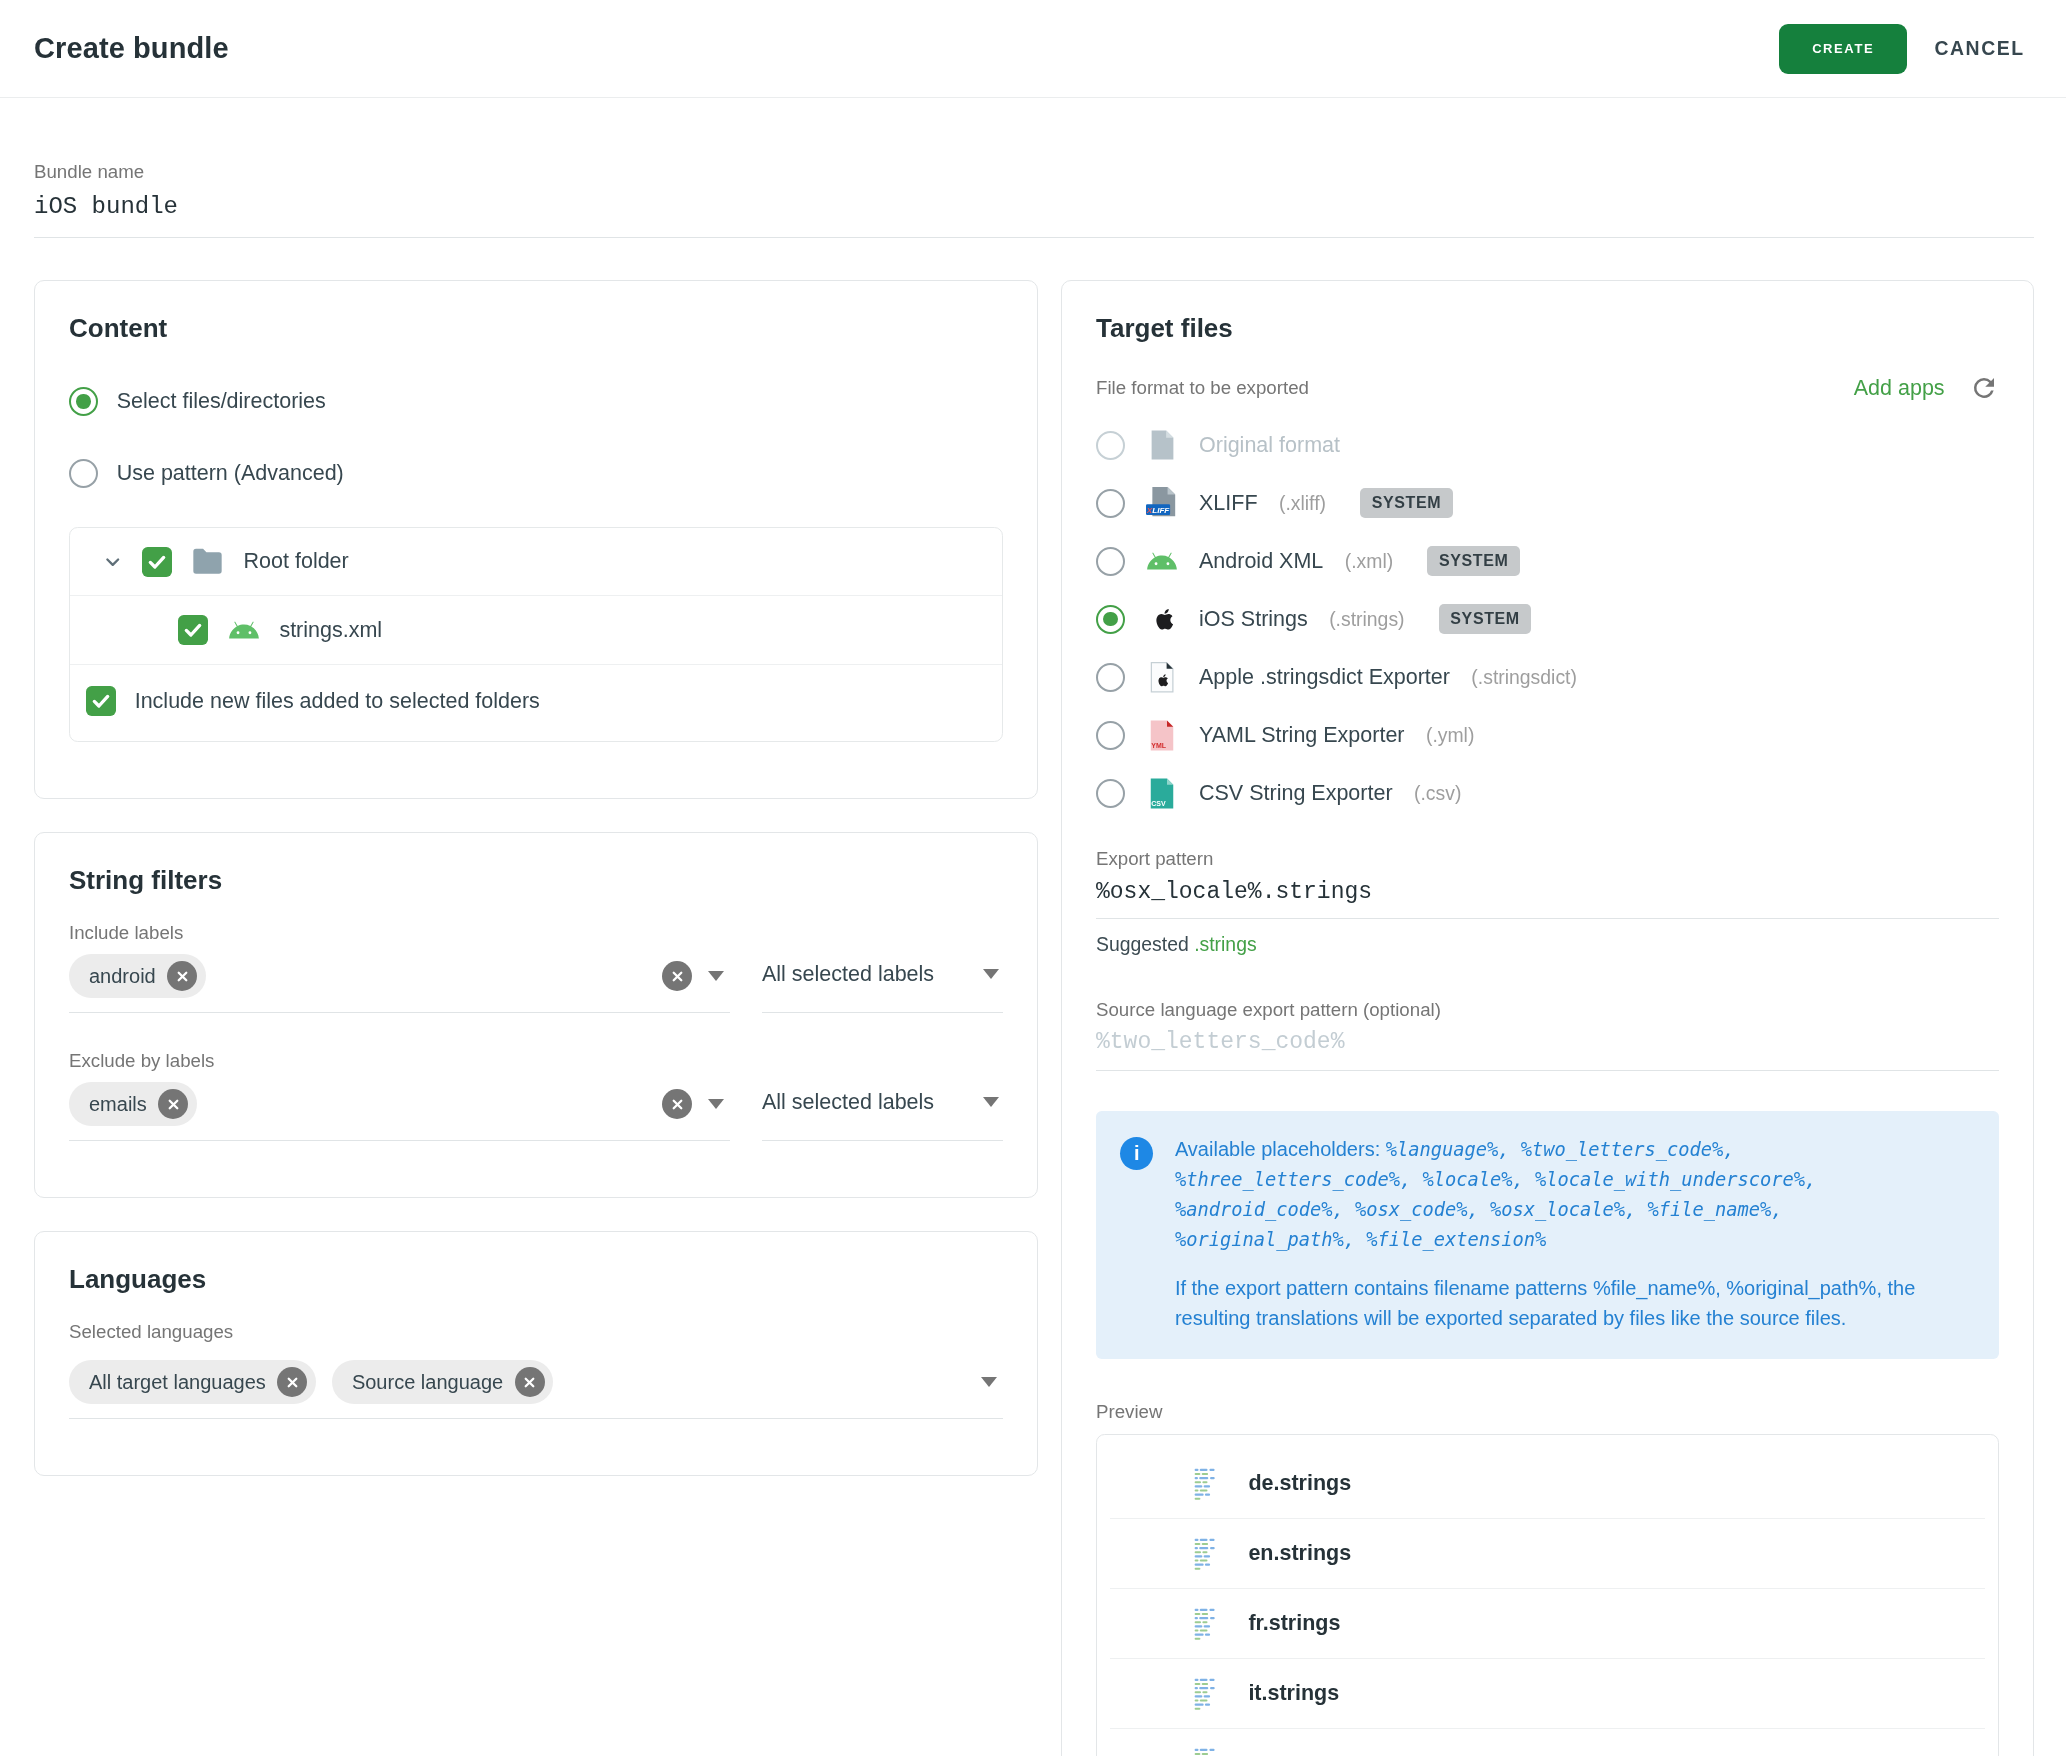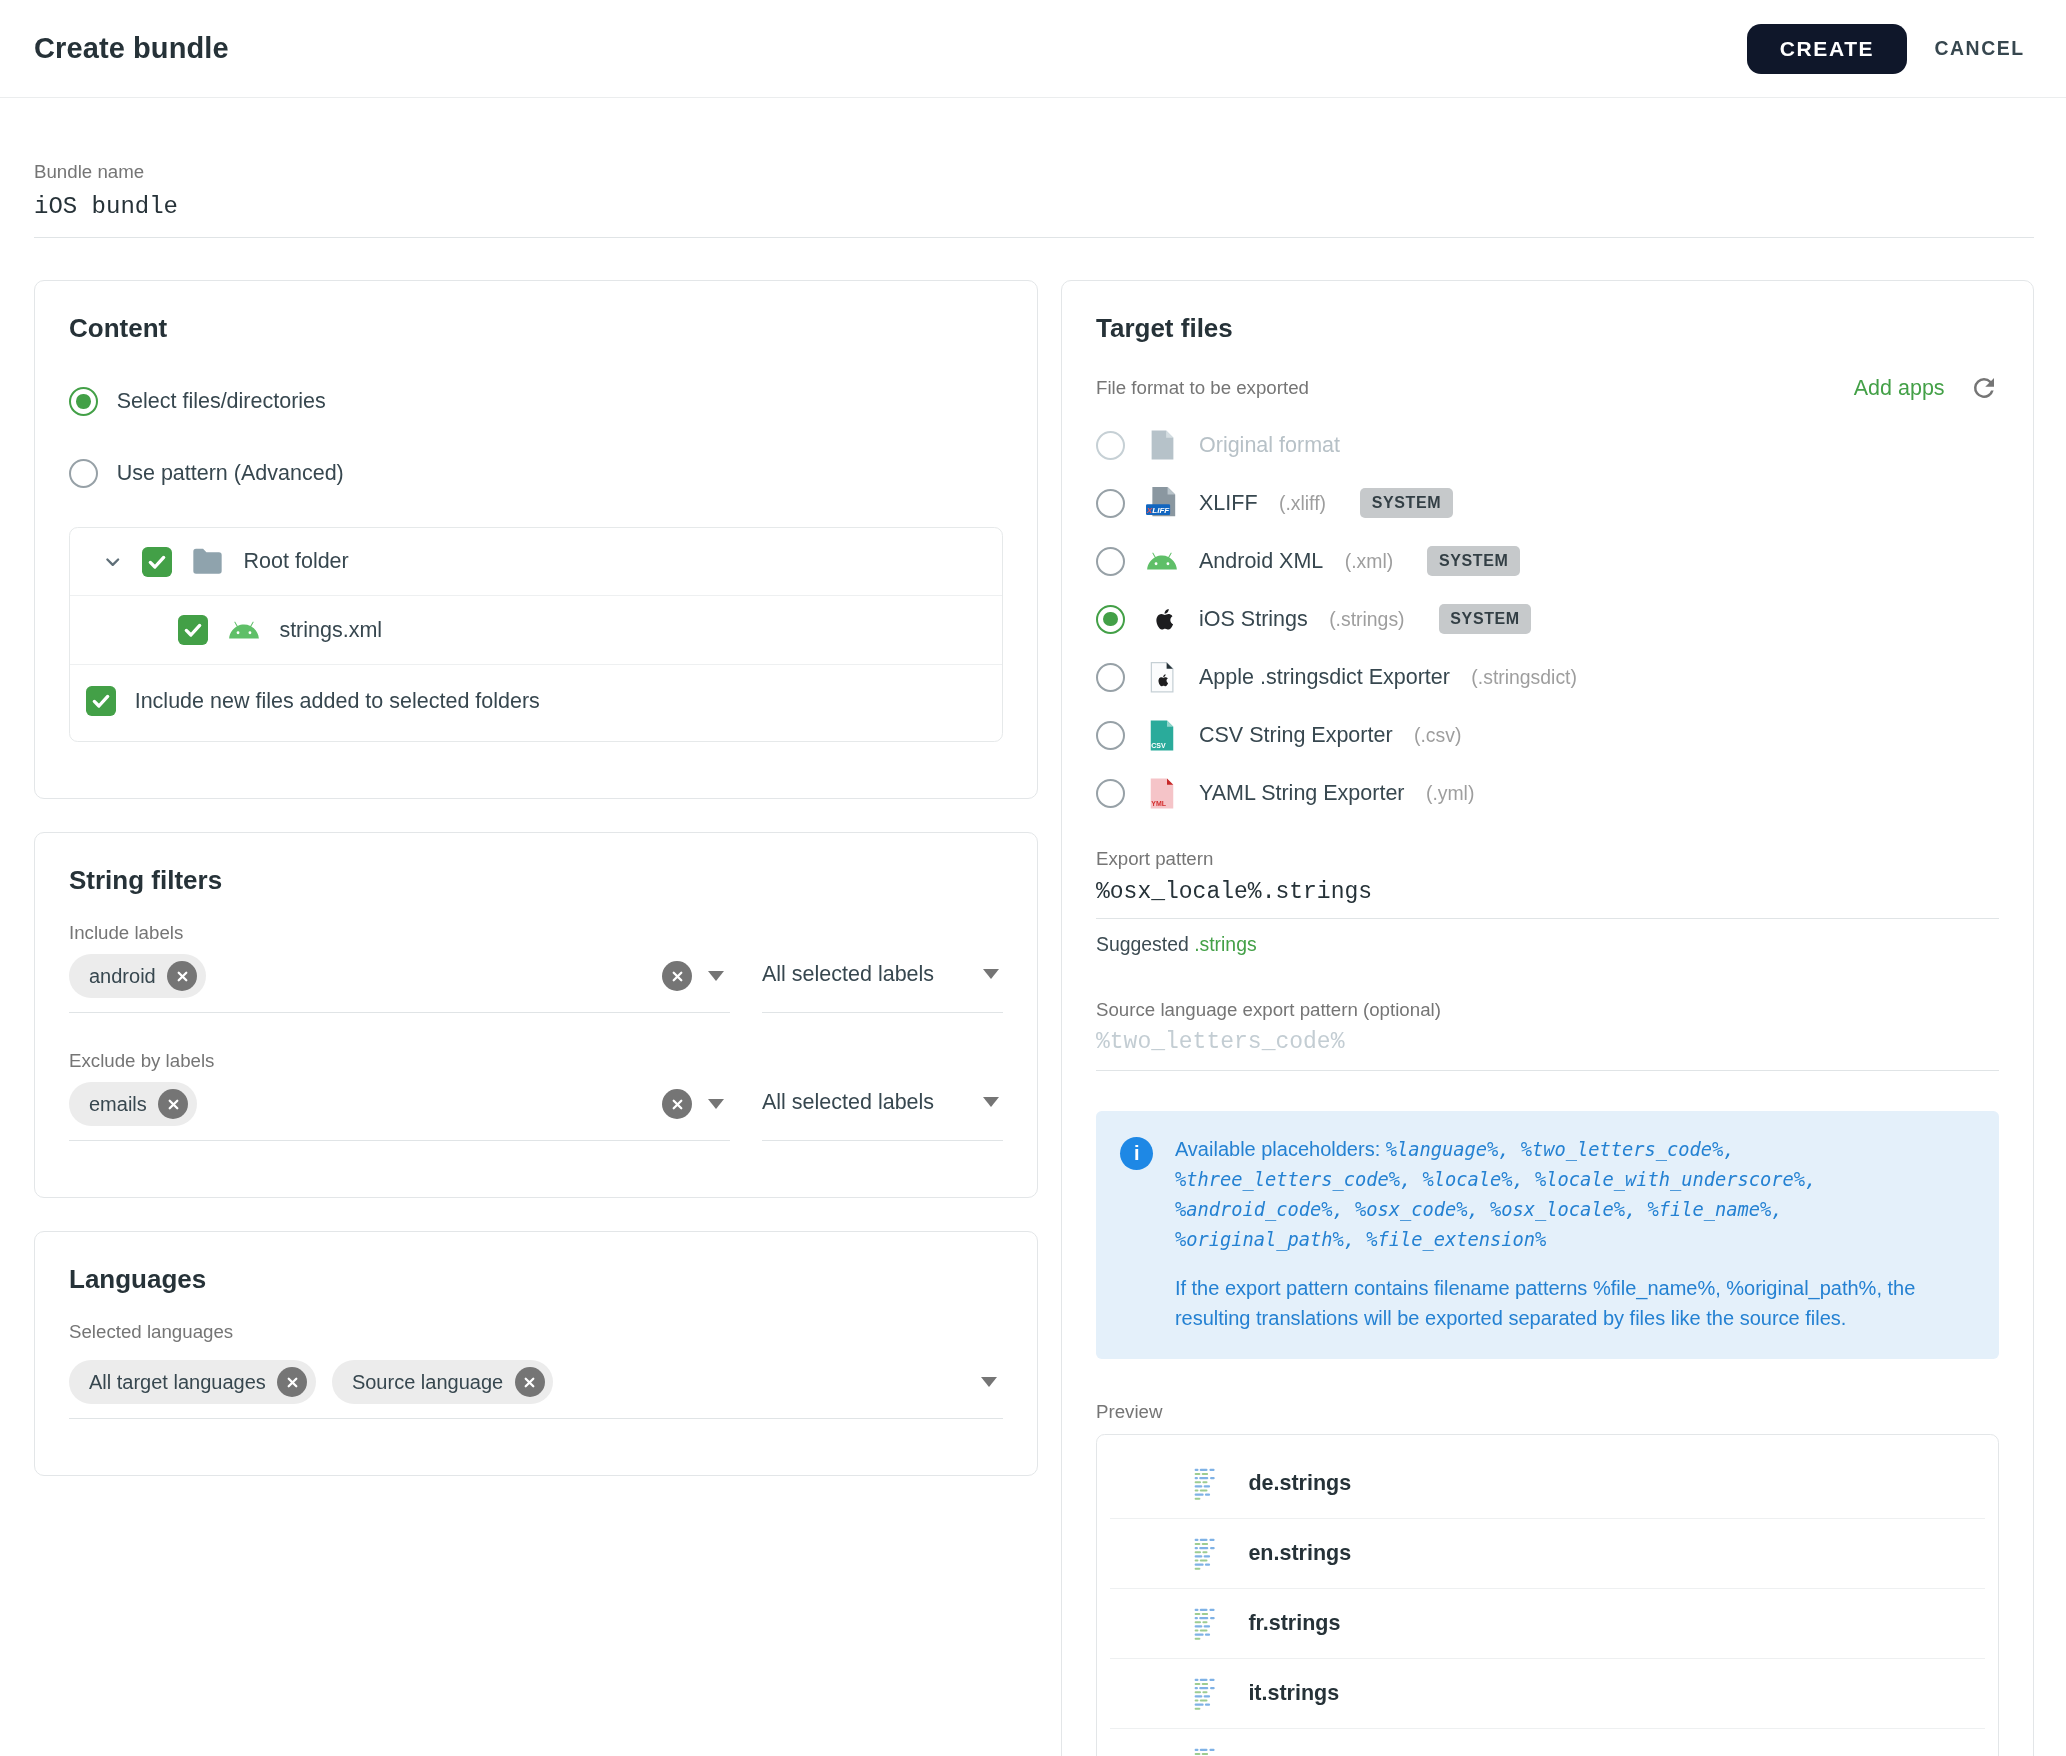--- a/index.html
+++ b/index.html
@@ -3,22 +3,22 @@
 <meta charset="utf-8">
 <style>
   * { margin:0; padding:0; box-sizing:border-box; }
   html,body { width:2066px; height:1756px; background:#fff; font-family:"Liberation Sans","DejaVu Sans",sans-serif; color:#37474f; }
   body { overflow:hidden; }
 
   
   .topbar { height:98px; display:flex; align-items:center; padding:0 34px; border-bottom:1.4px solid #ebedee; }
   .topbar h1 { font-size:29px; font-weight:bold; color:#263238; letter-spacing:0.1px; }
   .topbar .spacer { flex:1; }
-  .btn-create { height:50px; padding:0 33px; background:#0f172a; color:#fff; border:none; border-radius:14px;
-                font-size:21px; font-weight:bold; letter-spacing:1.6px; font-family:inherit; cursor:pointer; }
+  .btn-create { height:50px; padding:0 33px; background:#15803d; color:#fff; border:none; border-radius:9px;
+                font-size:13px; font-weight:bold; letter-spacing:1.6px; font-family:inherit; cursor:pointer; }
   .btn-cancel { height:50px; padding:0 7.2px; margin-left:20px; background:transparent; border:none; color:#37474f;
                 font-size:19.4px; font-weight:bold; letter-spacing:1.6px; font-family:inherit; cursor:pointer; }
 
   
   .page { padding:63px 32px 0 34px; }
   .field-label { font-size:18.7px; color:#757575; }
   .u-input { display:block; width:100%; border:none; outline:none; background:transparent; font-family:Liberation Mono, monospace;
              border-bottom:1.4px solid #e0e4e6; }
   #bundle-name-input { font-size:24px; color:#263238; padding:10px 0 17px; }
 
@@ -404,35 +404,35 @@
                   <use href="#i-stringsdict"></use>
                 </svg>
               </span>
             <span class="fmt-name">Apple .stringsdict Exporter</span>
             <span class="fmt-ext">(.stringsdict)</span>
           </div>
           <div class="fmt-row">
             <span class="radio"></span>
             <span class="ficon">
                 <svg width="30" height="33" viewBox="0 0 42 46">
+                  <use href="#i-yml"></use>
+                </svg>
+              </span>
+            <span class="fmt-name">YAML String Exporter</span>
+            <span class="fmt-ext">(.yml)</span>
+          </div>
+          <div class="fmt-row">
+            <span class="radio"></span>
+            <span class="ficon">
+                <svg width="30" height="33" viewBox="0 0 42 46">
                   <use href="#i-csv"></use>
                 </svg>
               </span>
             <span class="fmt-name">CSV String Exporter</span>
             <span class="fmt-ext">(.csv)</span>
-          </div>
-          <div class="fmt-row">
-            <span class="radio"></span>
-            <span class="ficon">
-                <svg width="30" height="33" viewBox="0 0 42 46">
-                  <use href="#i-yml"></use>
-                </svg>
-              </span>
-            <span class="fmt-name">YAML String Exporter</span>
-            <span class="fmt-ext">(.yml)</span>
           </div>
         </div>
 
         <div class="group">
           <div class="field-label">Export pattern</div>
           <input id="export-input" class="u-input" value="%osx_locale%.strings" style="">
           <div class="suggested">
             <span>Suggested</span>
             <span class="green">.strings</span>
           </div>

